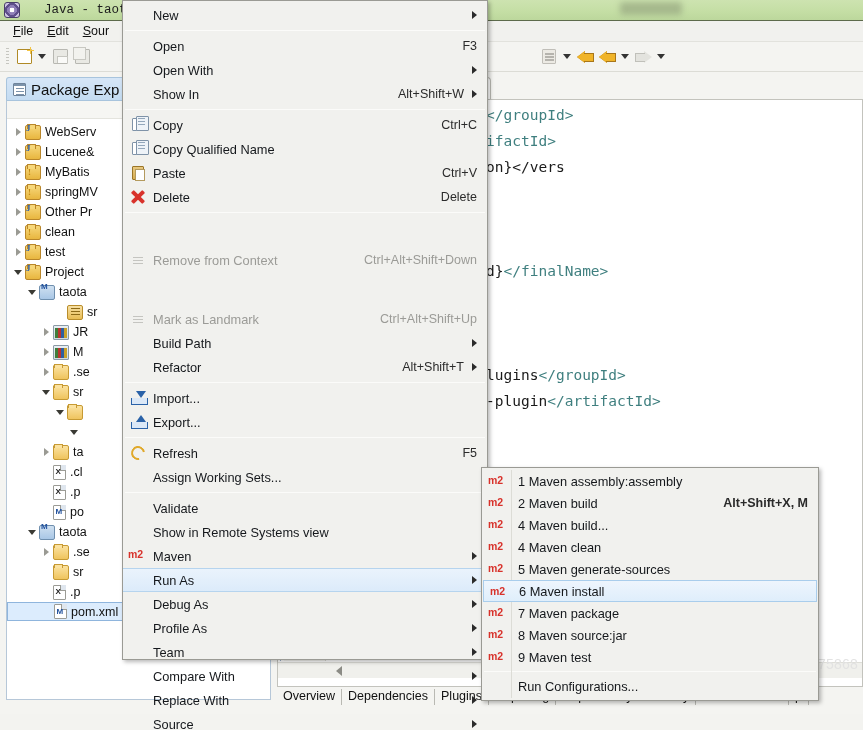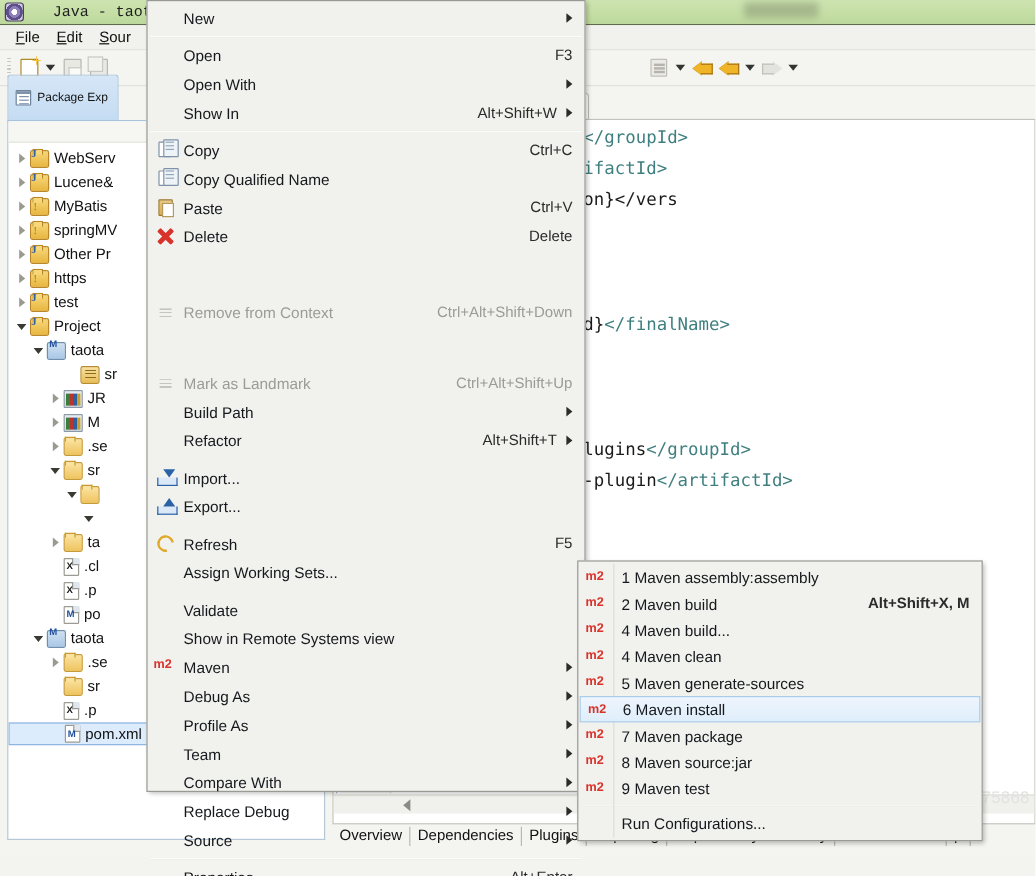--- a/index.html
+++ b/index.html
@@ -168,25 +168,25 @@
     width: 277px; height: 642px;
     background: #f4f4f1;
   }
   .pe-tabstrip {
     position: absolute; left: 6px; top: 6px;
     height: 22px; width: 265px;
     display: flex; align-items: flex-end;
   }
   .pe-tab {
     display: flex; align-items: center; gap: 5px;
-    height: 38px; padding: 0 8px 0 6px;
+    height: 23px; padding: 0 8px 0 6px;
     background: linear-gradient(to bottom, #d6e6f7, #c4dcf2);
     border: 1px solid #a8c4dd; border-bottom: none;
     border-radius: 3px 3px 0 0;
-    font-size: 10px; color: #111;
+    font-size: 15px; color: #111;
     white-space: nowrap;
   }
   .ico-pkgexp {
     width: 13px; height: 13px;
     background:
       linear-gradient(to bottom, #7c93ab 0 2px, transparent 2px),
       #fff;
     border: 1px solid #6f849b;
     position: relative; border-radius: 1px;
     flex: none;
@@ -649,21 +649,21 @@
             <span class="tlabel">springMV</span>
           </div>
           <div class="trow" style="padding-left: 4px;">
             <span class="twist closed"></span>
             <span class="ic ic-prj"></span>
             <span class="tlabel">Other Pr</span>
           </div>
           <div class="trow" style="padding-left: 4px;">
             <span class="twist closed"></span>
             <span class="ic ic-prj warn"></span>
-            <span class="tlabel">https</span>
+            <span class="tlabel">clean</span>
           </div>
           <div class="trow" style="padding-left: 4px;">
             <span class="twist closed"></span>
             <span class="ic ic-prj"></span>
             <span class="tlabel">test</span>
           </div>
           <div class="trow" style="padding-left: 4px;">
             <span class="twist open"></span>
             <span class="ic ic-prj"></span>
             <span class="tlabel">Project</span>
@@ -906,38 +906,42 @@
         <span>Validate</span>
       </div>
       <div class="cm-item">
         <span>Show in Remote Systems view</span>
       </div>
       <div class="cm-item">
         <span class="ci-m2">m2</span>
         <span>Maven</span>
         <span class="cm-sub" style="margin-left: auto;"></span>
       </div>
+      <div class="cm-item hl">
+        <span>Run As</span>
+        <span class="cm-sub" style="margin-left: auto;"></span>
+      </div>
       <div class="cm-item">
         <span>Debug As</span>
         <span class="cm-sub" style="margin-left: auto;"></span>
       </div>
       <div class="cm-item">
         <span>Profile As</span>
         <span class="cm-sub" style="margin-left: auto;"></span>
       </div>
       <div class="cm-item">
         <span>Team</span>
         <span class="cm-sub" style="margin-left: auto;"></span>
       </div>
       <div class="cm-item">
         <span>Compare With</span>
         <span class="cm-sub" style="margin-left: auto;"></span>
       </div>
       <div class="cm-item">
-        <span>Replace Debug</span>
+        <span>Replace With</span>
         <span class="cm-sub" style="margin-left: auto;"></span>
       </div>
       <div class="cm-item">
         <span>Source</span>
         <span class="cm-sub" style="margin-left: auto;"></span>
       </div>
       <div class="cm-sep"></div>
       <div class="cm-item">
         <span>Properties</span>
         <span class="cm-accel">Alt+Enter</span>

